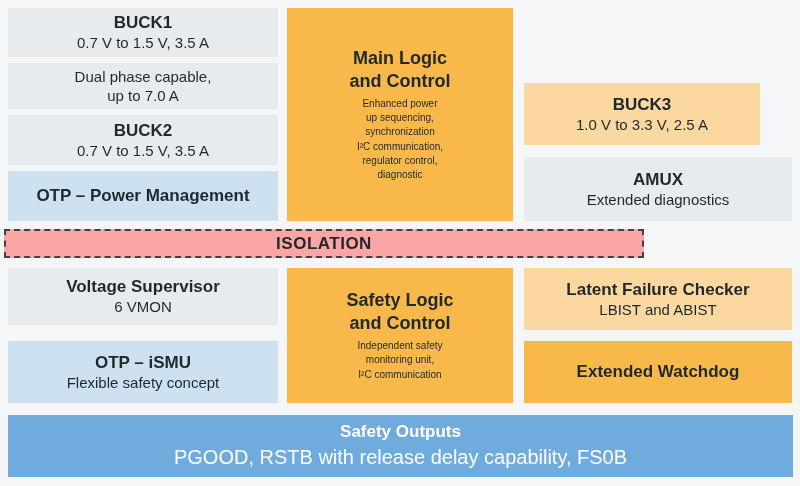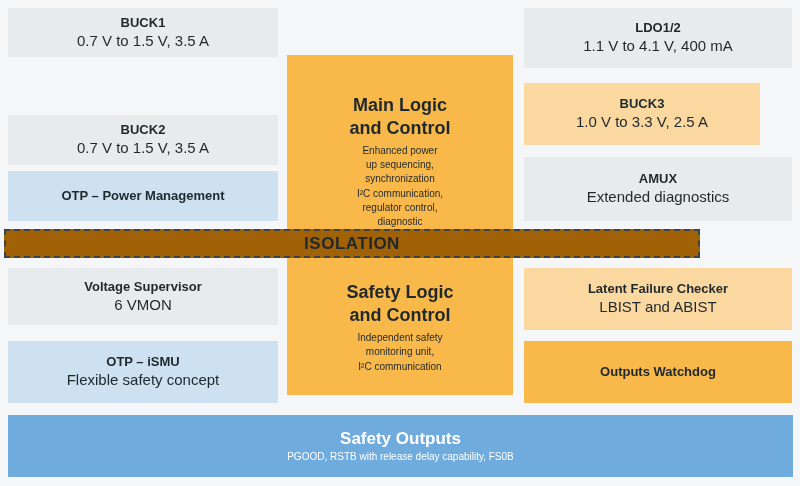--- a/index.html
+++ b/index.html
@@ -18,85 +18,89 @@
     position:absolute;
     display:flex;
     flex-direction:column;
     align-items:center;
     justify-content:center;
     text-align:center;
     box-sizing:border-box;
   }
   .block .title{
     font-weight:bold;
-    font-size:13px;
+    font-size:17px;
     line-height:1.25;
     white-space:pre-line;
   }
   .block .body{
     font-size:15px;
     line-height:1.3;
     white-space:pre-line;
   }
   .gray{background:#e8ebed;}
   .blue{background:#cde1f1;}
   .orange{background:#f8b84a;}
   .lightorange{background:#fad8a0;}
 
   .bigblock .title{font-size:18px;line-height:1.28;margin-bottom:4px;}
   .bigblock .body{font-size:10px;line-height:1.42;}
 
   .isolation{
     position:absolute;
-    left:4px;top:229px;width:696px;height:29px;
+    left:4px;top:229px;width:640px;height:29px;
     box-sizing:border-box;
-    background:#a16207;
+    background:#fca5a5;
     border:2px dashed #3b4347;
     display:flex;align-items:center;justify-content:center;
   }
   .isolation .title{
     font-weight:bold;font-size:17px;letter-spacing:0.5px;
   }
   .safetybar{
     position:absolute;
     left:8px;top:415px;width:785px;height:62px;
     background:#6fabdd;
     color:#ffffff;
     display:flex;flex-direction:column;
     align-items:center;justify-content:center;
     text-align:center;
   }
   .safetybar .title{font-weight:bold;font-size:17px;line-height:1.3;}
-  .safetybar .body{font-size:10px;line-height:1.35;text-align:right;}
+  .safetybar .body{font-size:20px;line-height:1.35;text-align:right;}
 
   
   #buck1{left:8px;top:8px;width:270px;height:49px;}
   #dual-phase{left:8px;top:63px;width:270px;height:46px;}
   #buck2{left:8px;top:115px;width:270px;height:50px;}
   #otp-power{left:8px;top:171px;width:270px;height:50px;}
-  #main-logic{left:287px;top:8px;width:226px;height:213px;margin-top:47px;}
+  #main-logic{left:287px;top:8px;width:226px;height:213px;}
   #ldo12{left:524px;top:8px;width:268px;height:60px;}
   #buck3{left:524px;top:83px;width:236px;height:62px;}
   #amux{left:524px;top:157px;width:268px;height:64px;}
   #voltage-supervisor{left:8px;top:268px;width:270px;height:57px;}
   #otp-ismu{left:8px;top:341px;width:270px;height:62px;}
-  #safety-logic{left:287px;top:260px;width:226px;height:135px;}
+  #safety-logic{left:287px;top:268px;width:226px;height:135px;}
   #latent-failure{left:524px;top:268px;width:268px;height:62px;}
   #windowed-watchdog{left:524px;top:341px;width:268px;height:62px;}
 </style>
 </head>
 <body>
 
 <div class="canvas">
 
   <div id="buck1" class="block gray">
     <div class="title">BUCK1</div>
     <div class="body">0.7 V to 1.5 V, 3.5 A</div>
   </div>
 
+  <div id="dual-phase" class="block gray">
+    <div class="body">Dual phase capable,
+up to 7.0 A</div>
+  </div>
 
   <div id="buck2" class="block gray">
     <div class="title">BUCK2</div>
     <div class="body">0.7 V to 1.5 V, 3.5 A</div>
   </div>
 
   <div id="otp-power" class="block blue">
     <div class="title">OTP – Power Management</div>
   </div>
 
@@ -104,24 +108,20 @@
     <div class="title">Main Logic
 and Control</div>
     <div class="body">Enhanced power
 up sequencing,
 synchronization
 I²C communication,
 regulator control,
 diagnostic</div>
   </div>
 
-  <div id="ldo12" class="block gray">
-    <div class="title">LDO1/2</div>
-    <div class="body">1.1 V to 4.1 V, 400 mA</div>
-  </div>
 
   <div id="buck3" class="block lightorange">
     <div class="title">BUCK3</div>
     <div class="body">1.0 V to 3.3 V, 2.5 A</div>
   </div>
 
   <div id="amux" class="block gray">
     <div class="title">AMUX</div>
     <div class="body">Extended diagnostics</div>
   </div>
@@ -147,21 +147,21 @@
 monitoring unit,
 I²C communication</div>
   </div>
 
   <div id="latent-failure" class="block lightorange">
     <div class="title">Latent Failure Checker</div>
     <div class="body">LBIST and ABIST</div>
   </div>
 
   <div id="windowed-watchdog" class="block orange">
-    <div class="title">Outputs Watchdog</div>
+    <div class="title">Extended Watchdog</div>
   </div>
 
   <div class="safetybar">
     <div class="title">Safety Outputs</div>
     <div class="body">PGOOD, RSTB with release delay capability, FS0B</div>
   </div>
 
 </div>
 
 </body></html>

